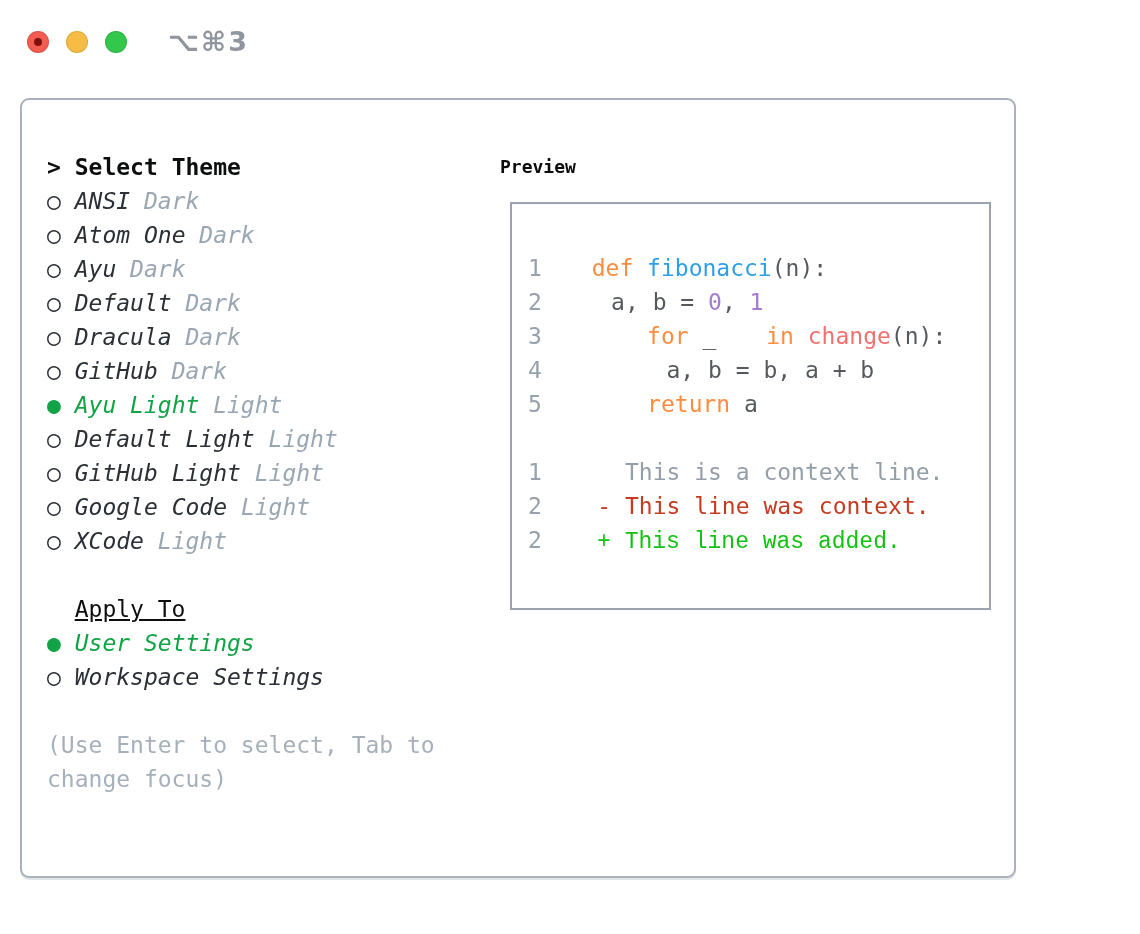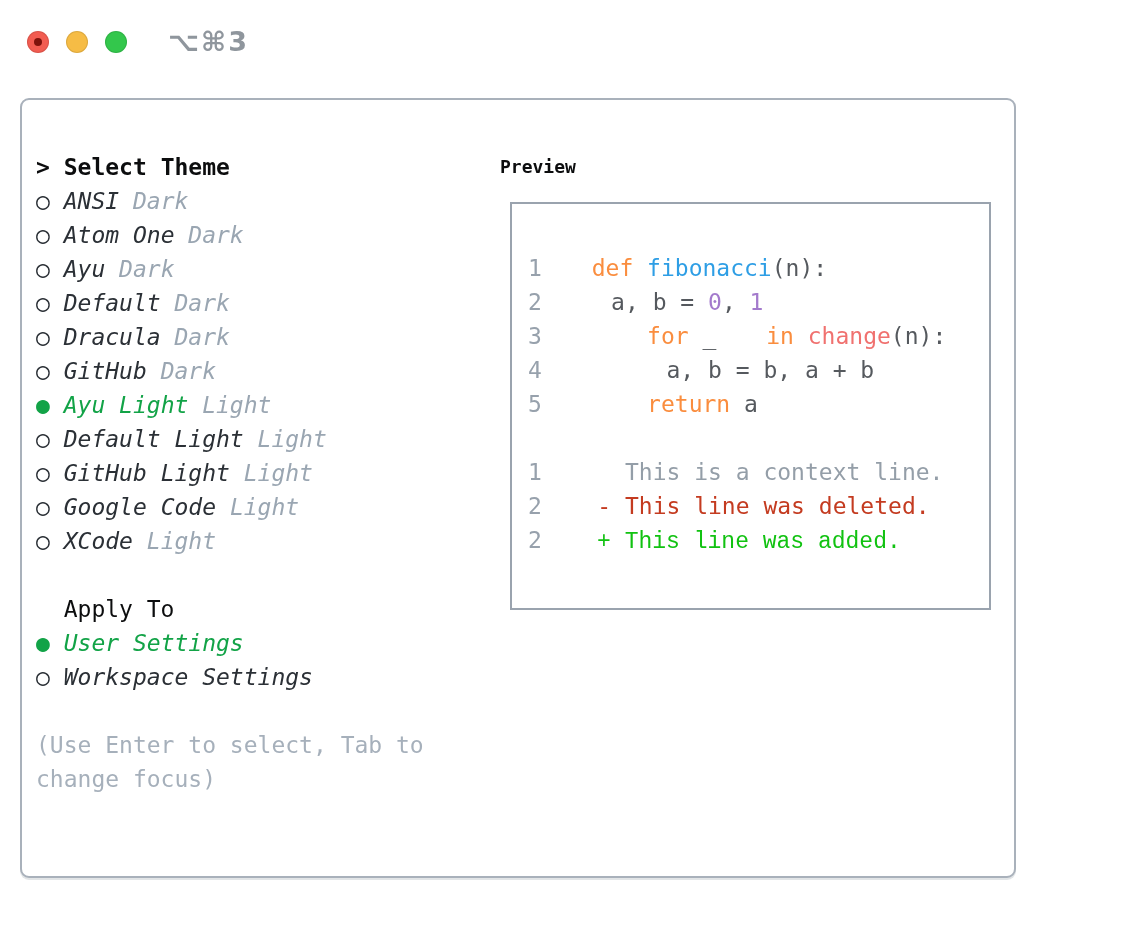--- a/index.html
+++ b/index.html
@@ -18,29 +18,29 @@
   .light-red .dot{position:absolute;left:7px;top:7px;width:8px;height:8px;border-radius:50%;
                   background:var(--traffic_red_dot);}
   .shortcut{margin-left:24px;font-family:"DejaVu Sans",sans-serif;font-weight:bold;
             font-size:27px;color:var(--shortcut_gray);letter-spacing:2px;}
   
   .panel{position:absolute;left:20px;top:98px;width:996px;height:780px;box-sizing:border-box;
          border:2px solid var(--panel_border);border-radius:9px;background:#fff;
          box-shadow:0 2px 0 rgba(140,150,160,0.25);}
   
   .left-col{position:absolute;left:36px;top:150px;width:444px;font-size:23px;}
-  .row{height:34px;line-height:34px;white-space:pre;}
+  .row{height:34px;line-height:34px;white-space:pre;margin-left:11px;}
   .heading-row{font-weight:bold;color:var(--heading_black);}
   .theme-row,.apply-row{color:var(--dark_text);cursor:pointer;font-style:italic;}
   .tname{color:var(--dark_text);}
   .tvariant{color:var(--muted_gray);}
   .radio{color:var(--dark_text);}
   .selected .tname,.selected .olabel{color:var(--select_green);}
   .selected .radio{color:var(--select_green);}
-  .apply-heading{color:var(--heading_black);padding-left:2ch;}
+  .apply-heading{color:var(--heading_black);padding-left:2ch;text-decoration:underline;}
   .hint{color:var(--hint_gray);}
   .spacer{height:34px;}
   
   .preview-heading{position:absolute;left:500px;top:150px;height:34px;line-height:34px;
                    font-size:18px;font-weight:bold;color:var(--heading_black);}
   .preview-box{position:absolute;left:510px;top:202px;width:481px;height:408px;box-sizing:border-box;
                border:2px solid var(--preview_border);background:#fff;
                padding:47px 0 0 16px;overflow:hidden;}
   .code-row{height:34px;line-height:34px;white-space:pre;font-size:23px;}
   .seg-lineno{color:var(--line_number);}
@@ -97,17 +97,17 @@
 
   <div class="preview-heading">Preview</div>
   <div class="preview-box" id="preview-box">
       <div class="code-row"><span class="seg-lineno">1 </span><span class="seg-keyword">def </span><span class="seg-function">fibonacci</span><span class="seg-plain">(n):</span></div>
       <div class="code-row"><span class="seg-lineno">2 </span><span class="seg-plain">    a, b = </span><span class="seg-number">0</span><span class="seg-plain">, </span><span class="seg-number">1</span></div>
       <div class="code-row"><span class="seg-lineno">3 </span><span class="seg-plain">    </span><span class="seg-keyword">for</span><span class="seg-plain"> _ </span><span class="seg-keyword">in</span><span class="seg-plain"> </span><span class="seg-call">change</span><span class="seg-plain">(n):</span></div>
       <div class="code-row"><span class="seg-lineno">4 </span><span class="seg-plain">        a, b = b, a + b</span></div>
       <div class="code-row"><span class="seg-lineno">5 </span><span class="seg-plain">    </span><span class="seg-keyword">return</span><span class="seg-plain"> a</span></div>
       <div class="code-row"></div>
       <div class="code-row"><span class="seg-lineno">1 </span><span class="seg-context">     This is a context line.</span></div>
-      <div class="code-row"><span class="seg-lineno">2 </span><span class="seg-deleted">   - This line was deleted.</span></div>
+      <div class="code-row"><span class="seg-lineno">2 </span><span class="seg-deleted">   - This line was context.</span></div>
       <div class="code-row"><span class="seg-lineno">2 </span><span class="seg-added">   + This line was added.</span></div>
     </div>
 
 </div>
 
 </body></html>

